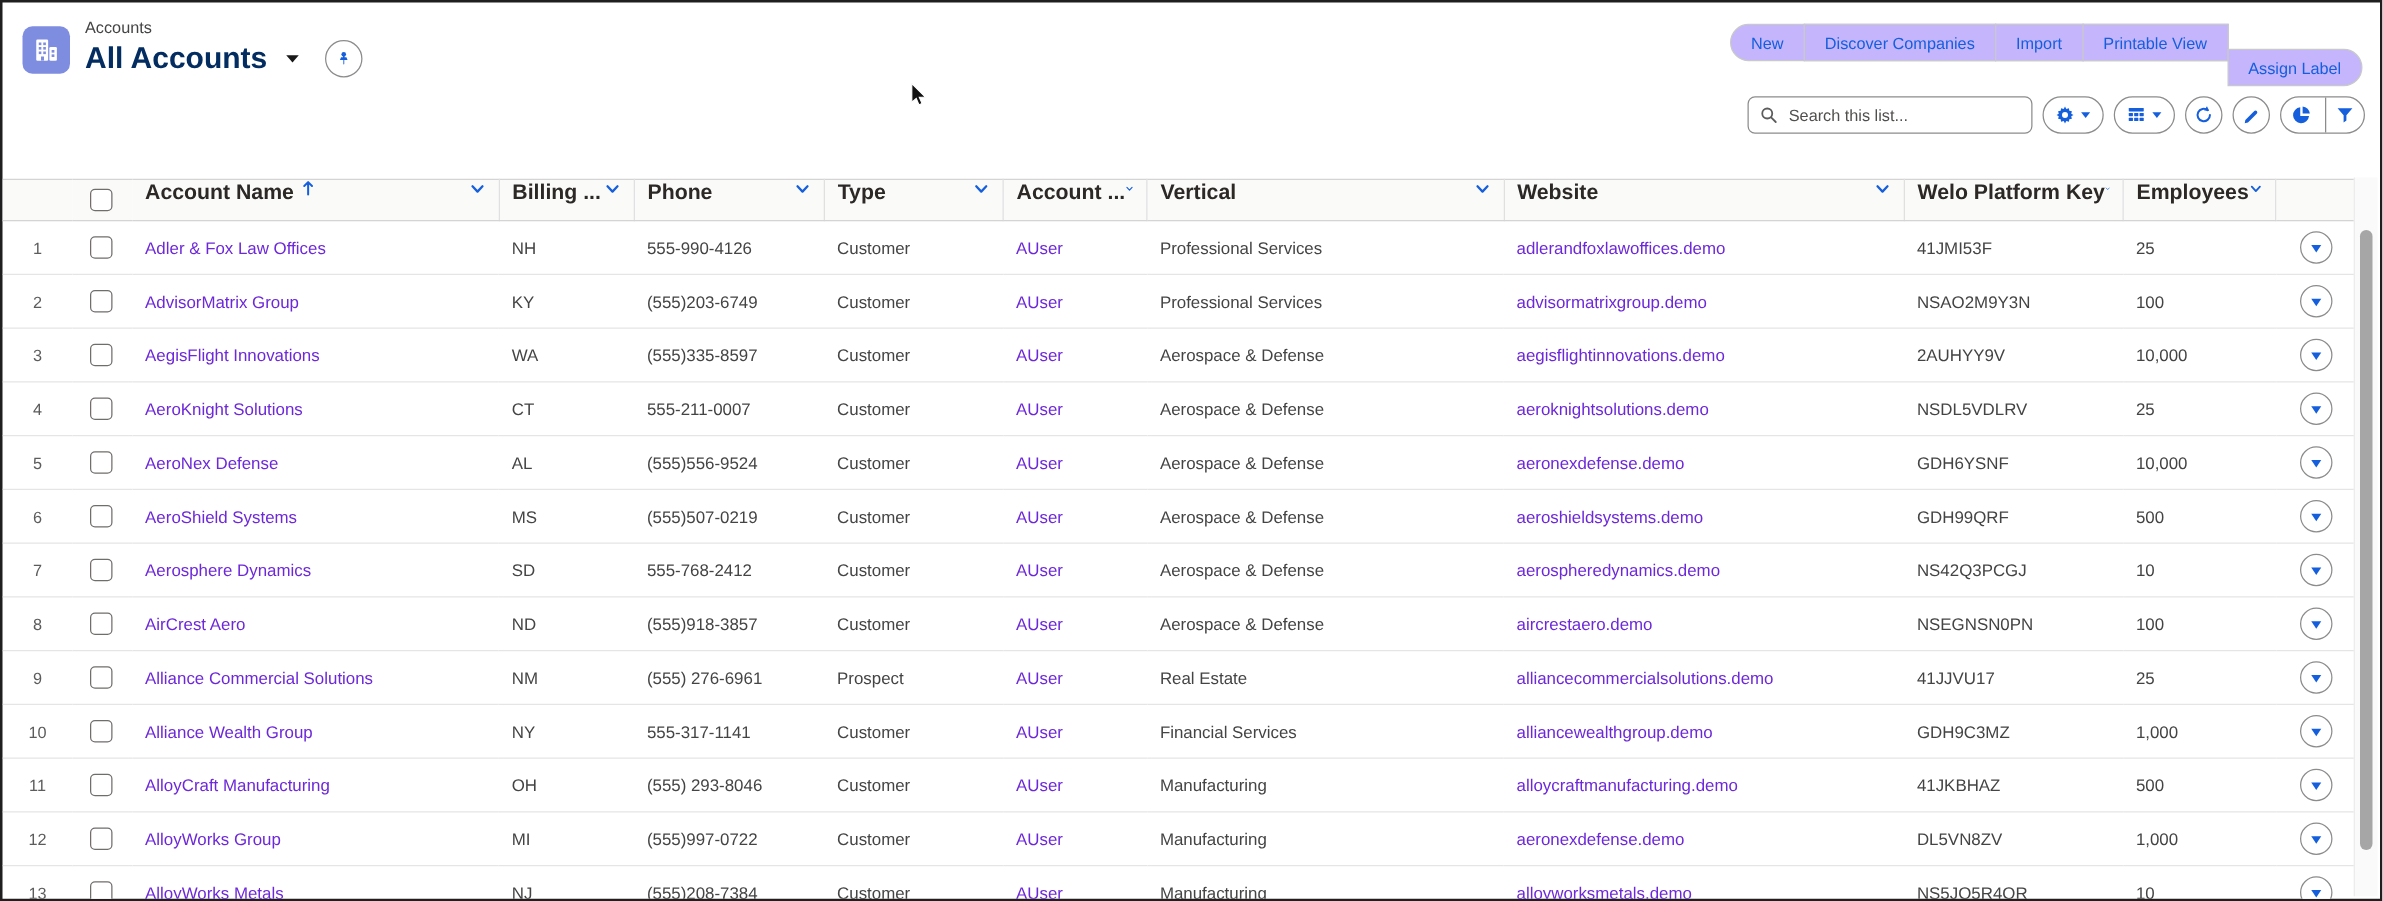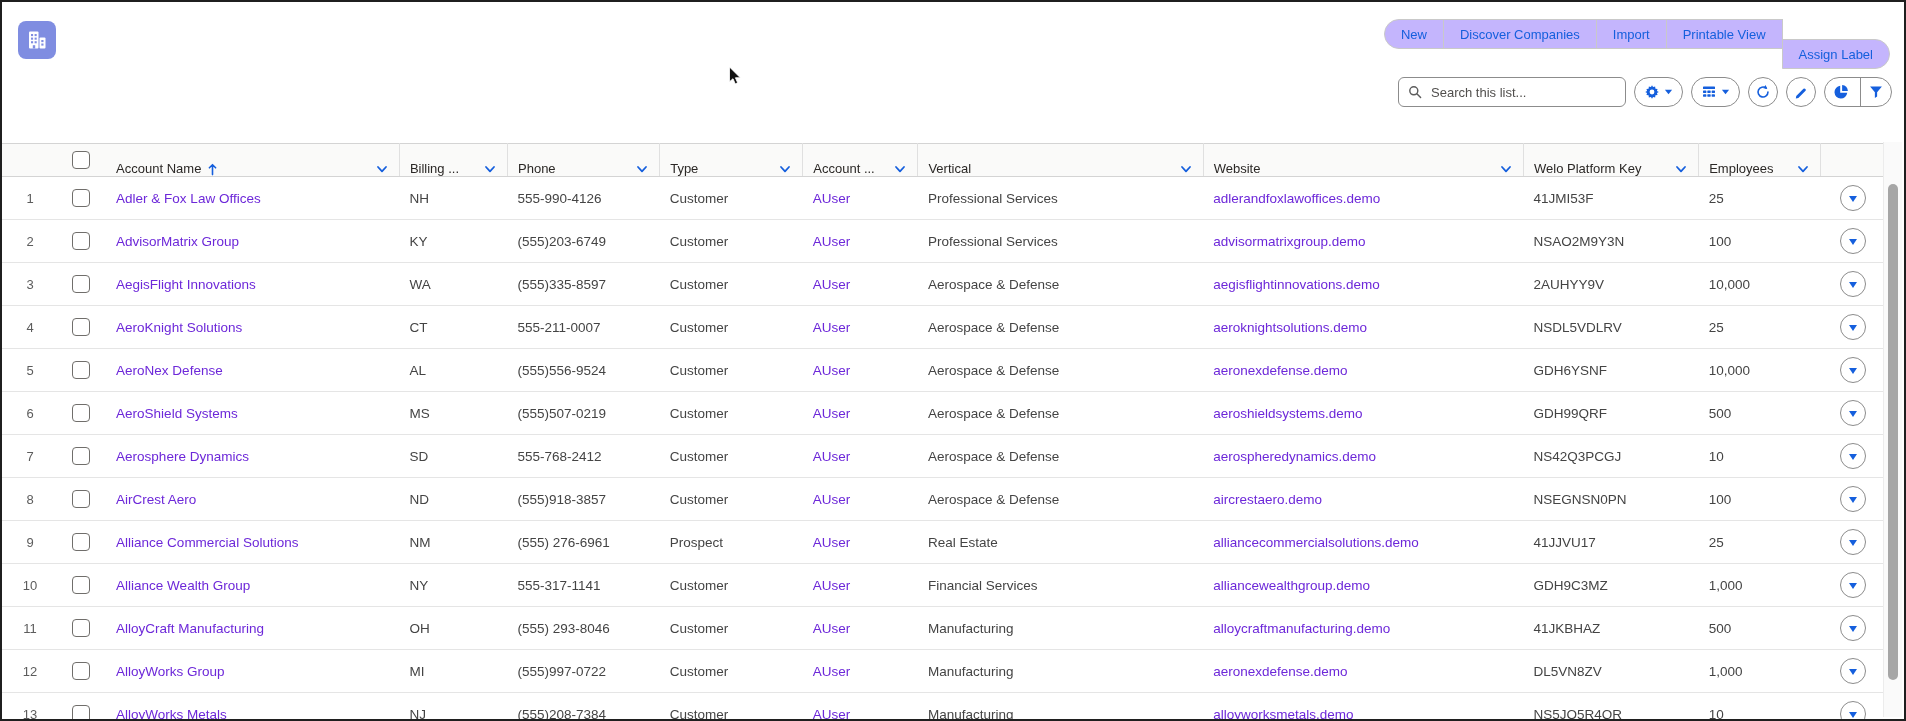--- a/index.html
+++ b/index.html
@@ -37,21 +37,21 @@
   .icon-btn.round{width:30px;padding:0;border-radius:50%;}
   .icon-btn.split{padding:0;}
   .split .half{display:flex;align-items:center;justify-content:center;width:31px;height:28px;}
   .split .half + .half{border-left:1px solid #8c8c8c;}
 
   
   table{border-collapse:collapse;table-layout:fixed;width:1883px;}
   thead th{height:32px;background:#fafaf9;border-top:1px solid #d4d4d4;border-bottom:1px solid #d4d4d4;
            padding:0;text-align:left;}
   th.data{border-right:1px solid #e0e0e0;}
-  .th-inner{display:flex;align-items:flex-end;height:32px;padding:0 10px;font-size:13px;font-weight:400;color:#2b2826;
+  .th-inner{display:flex;align-items:flex-start;height:32px;padding:0 10px;font-size:17px;font-weight:700;color:#2b2826;
             white-space:nowrap;overflow:hidden;}
   .th-inner .sp{flex:1;}
   .th-inner .arrow{margin-left:6px;display:flex;}
   tbody td{height:42px;border-bottom:1px solid #e5e5e5;font-size:13.5px;color:#444;padding:0 10px;
            white-space:nowrap;overflow:hidden;text-overflow:ellipsis;}
   td.num{color:#5c5c5c;text-align:center;padding:0;font-size:13px;}
   td.check,th.check{padding:0 0 0 14px;}
   .cb{width:16px;height:16px;border:1px solid #706e6b;border-radius:4px;background:#fff;cursor:pointer;}
   a.cell-link{color:#6d28d9;text-decoration:none;cursor:pointer;}
   td.action{padding:0;text-align:center;}
@@ -80,20 +80,41 @@
           <rect x="6" y="6" width="2.1" height="2.1" fill="#7f8de1"></rect>
             <rect x="9.6" y="6" width="2.1" height="2.1" fill="#7f8de1"></rect>
           <rect x="6" y="9.6" width="2.1" height="2.1" fill="#7f8de1"></rect>
             <rect x="9.6" y="9.6" width="2.1" height="2.1" fill="#7f8de1"></rect>
           <rect x="6" y="13.2" width="2.1" height="2.1" fill="#7f8de1"></rect>
             <rect x="9.6" y="13.2" width="2.1" height="2.1" fill="#7f8de1"></rect>
           <rect x="7.8" y="17.2" width="2.4" height="3.3" fill="#7f8de1"></rect>
           <rect x="16.3" y="12" width="2.2" height="2.1" fill="#7f8de1"></rect>
             <rect x="16.3" y="15.5" width="2.2" height="2.1" fill="#7f8de1"></rect>
         </svg>
+      </div>
+      <div>
+        <div class="entity">Accounts</div>
+        <div class="title-row">
+          <span class="view-title">All Accounts</span>
+          <button class="caret-btn">
+            <svg width="12" height="8" viewBox="0 0 12 8">
+              <path d="M1 1.2h10L6 7z" fill="#181818"></path>
+            </svg>
+          </button>
+          <button class="pin-btn">
+            <svg width="16" height="16" viewBox="0 0 20 20">
+              <g fill="#155fdd">
+                <circle cx="10" cy="5.6" r="2.3"></circle>
+                <rect x="9.25" y="6.5" width="1.5" height="4.2"></rect>
+                <path d="M6.2 11.2h7.6l-1.1-2.6H7.3z"></path>
+                <rect x="9.6" y="11.2" width="0.9" height="4.6" rx="0.45"></rect>
+              </g>
+            </svg>
+          </button>
+        </div>
       </div>
     </div>
 
     <div class="btn-group">
       <button class="btn">New</button>
       <button class="btn">Discover Companies</button>
       <button class="btn">Import</button>
       <button class="btn">Printable View</button>
       <button class="btn">Assign Label</button>
     </div>

